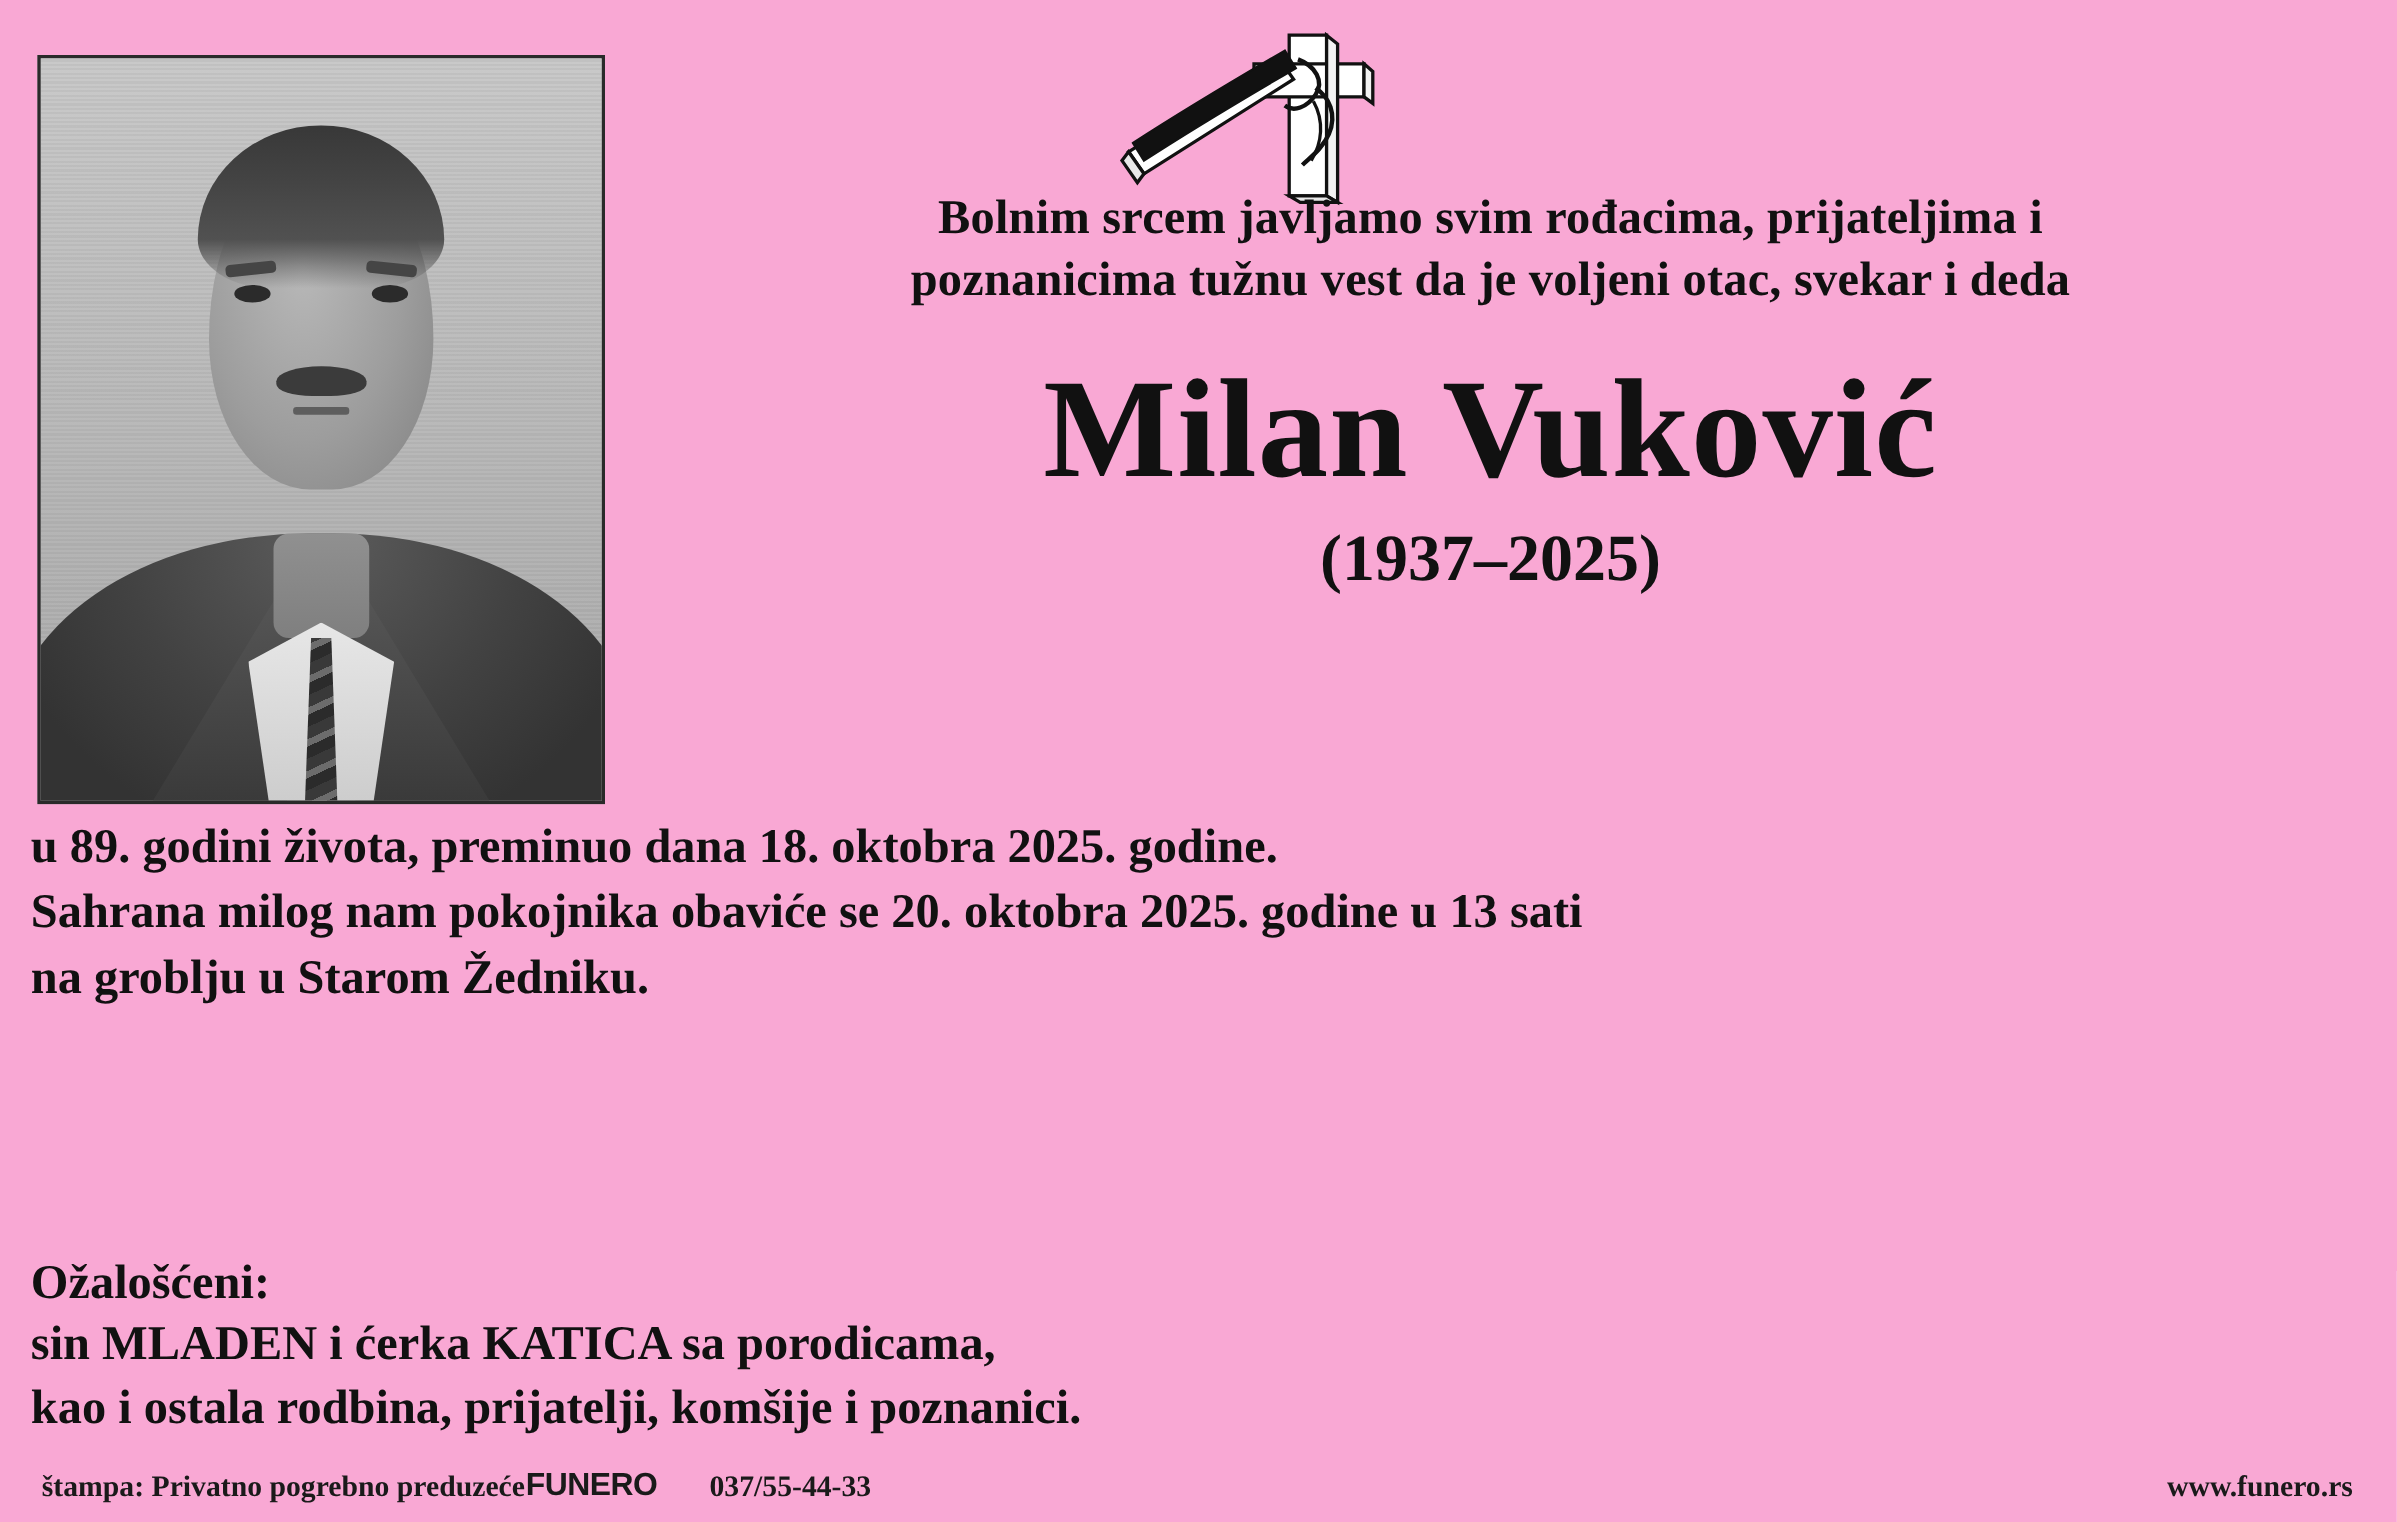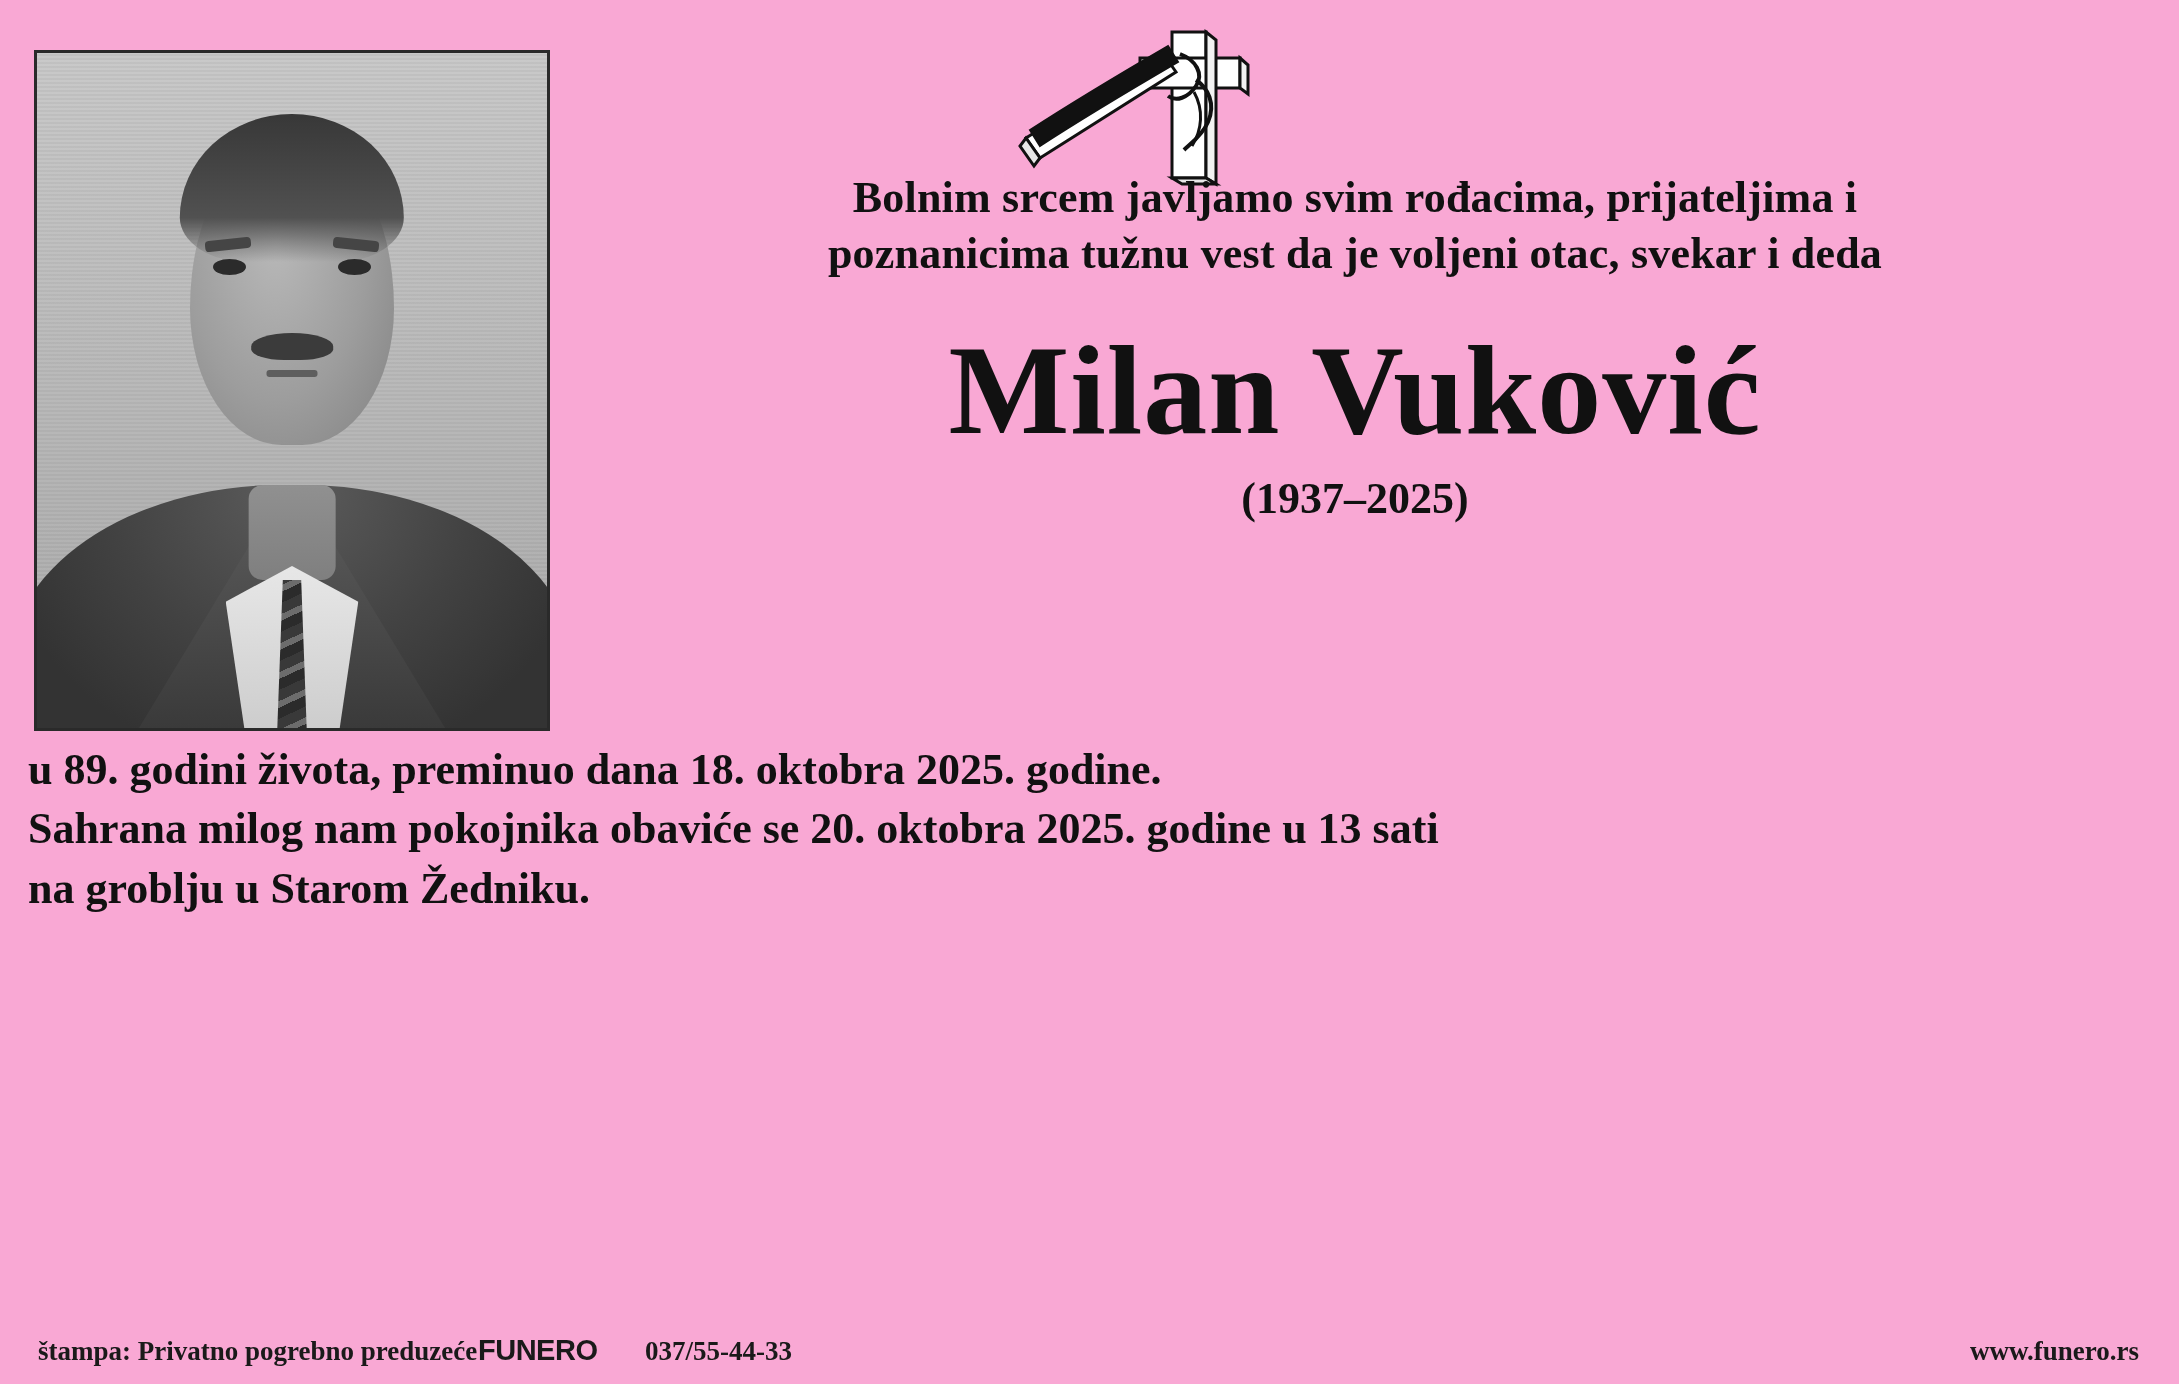--- a/index.html
+++ b/index.html
@@ -188,21 +188,21 @@
   }
   .name {
     margin-top: 42px;
     font-size: 128px;
     font-weight: bold;
     line-height: 1.02;
     letter-spacing: 1px;
   }
   .years {
     margin-top: 18px;
-    font-size: 44px;
+    font-size: 60px;
     font-weight: bold;
   }
   .details {
     margin-top: 52px;
     font-size: 44px;
     font-weight: bold;
     line-height: 1.35;
   }
   .blessing {
     margin-top: 62px;
@@ -331,20 +331,25 @@
 
   <div class="wide-block wide-details">
     <div class="details" style="margin-top:0;">
       <div>u 89. godini života, preminuo dana 18. oktobra 2025. godine.</div>
       <div>Sahrana milog nam pokojnika obaviće se 20. oktobra 2025. godine u 13 sati</div>
       <div>na groblju u Starom Žedniku.</div>
     </div>
   </div>
 
 
+  <div class="wide-block wide-mourners">
+    <div class="mourners-title" style="margin-top:0;">Ožalošćeni:</div>
+    <div class="mourners-line">sin MLADEN i ćerka KATICA sa porodicama,</div>
+    <div class="mourners-line">kao i ostala rodbina, prijatelji, komšije i poznanici.</div>
+  </div>
 
   <div class="footer">
     <span class="footer-left">štampa: Privatno pogrebno preduzeće</span>
     <span class="footer-brand">FUNERO</span>
     <span class="footer-phone">037/55-44-33</span>
     <span class="footer-right">www.funero.rs</span>
   </div>
 
 </div>
 

